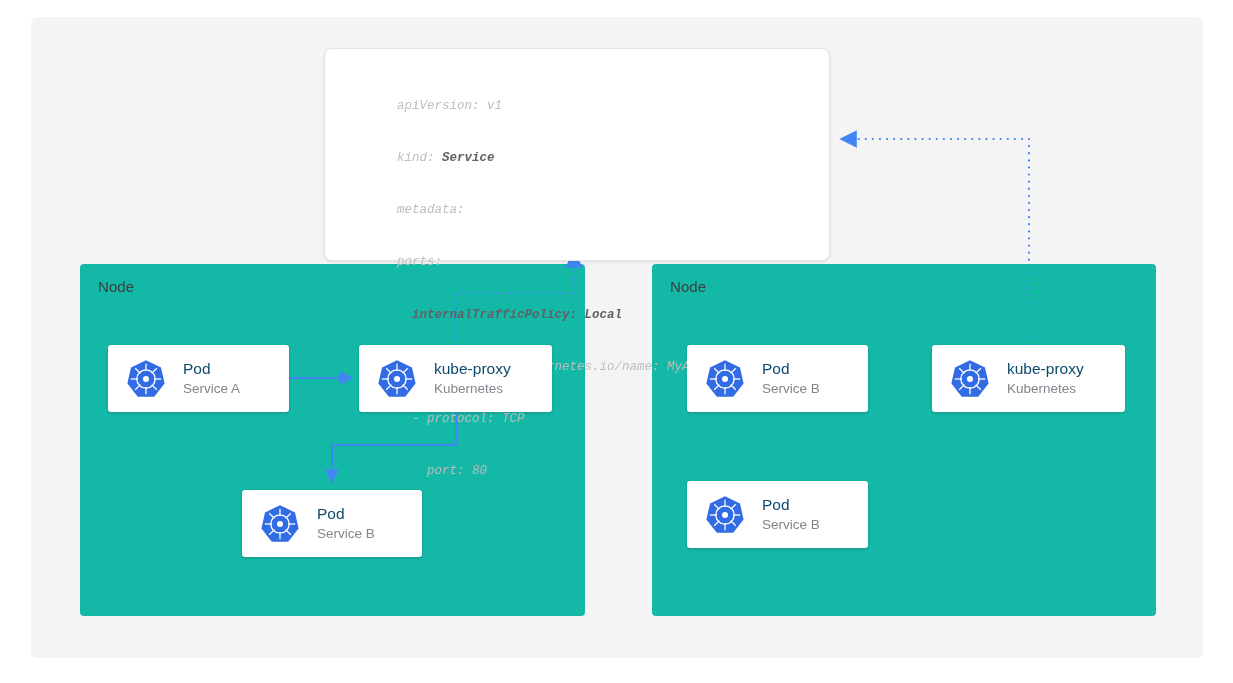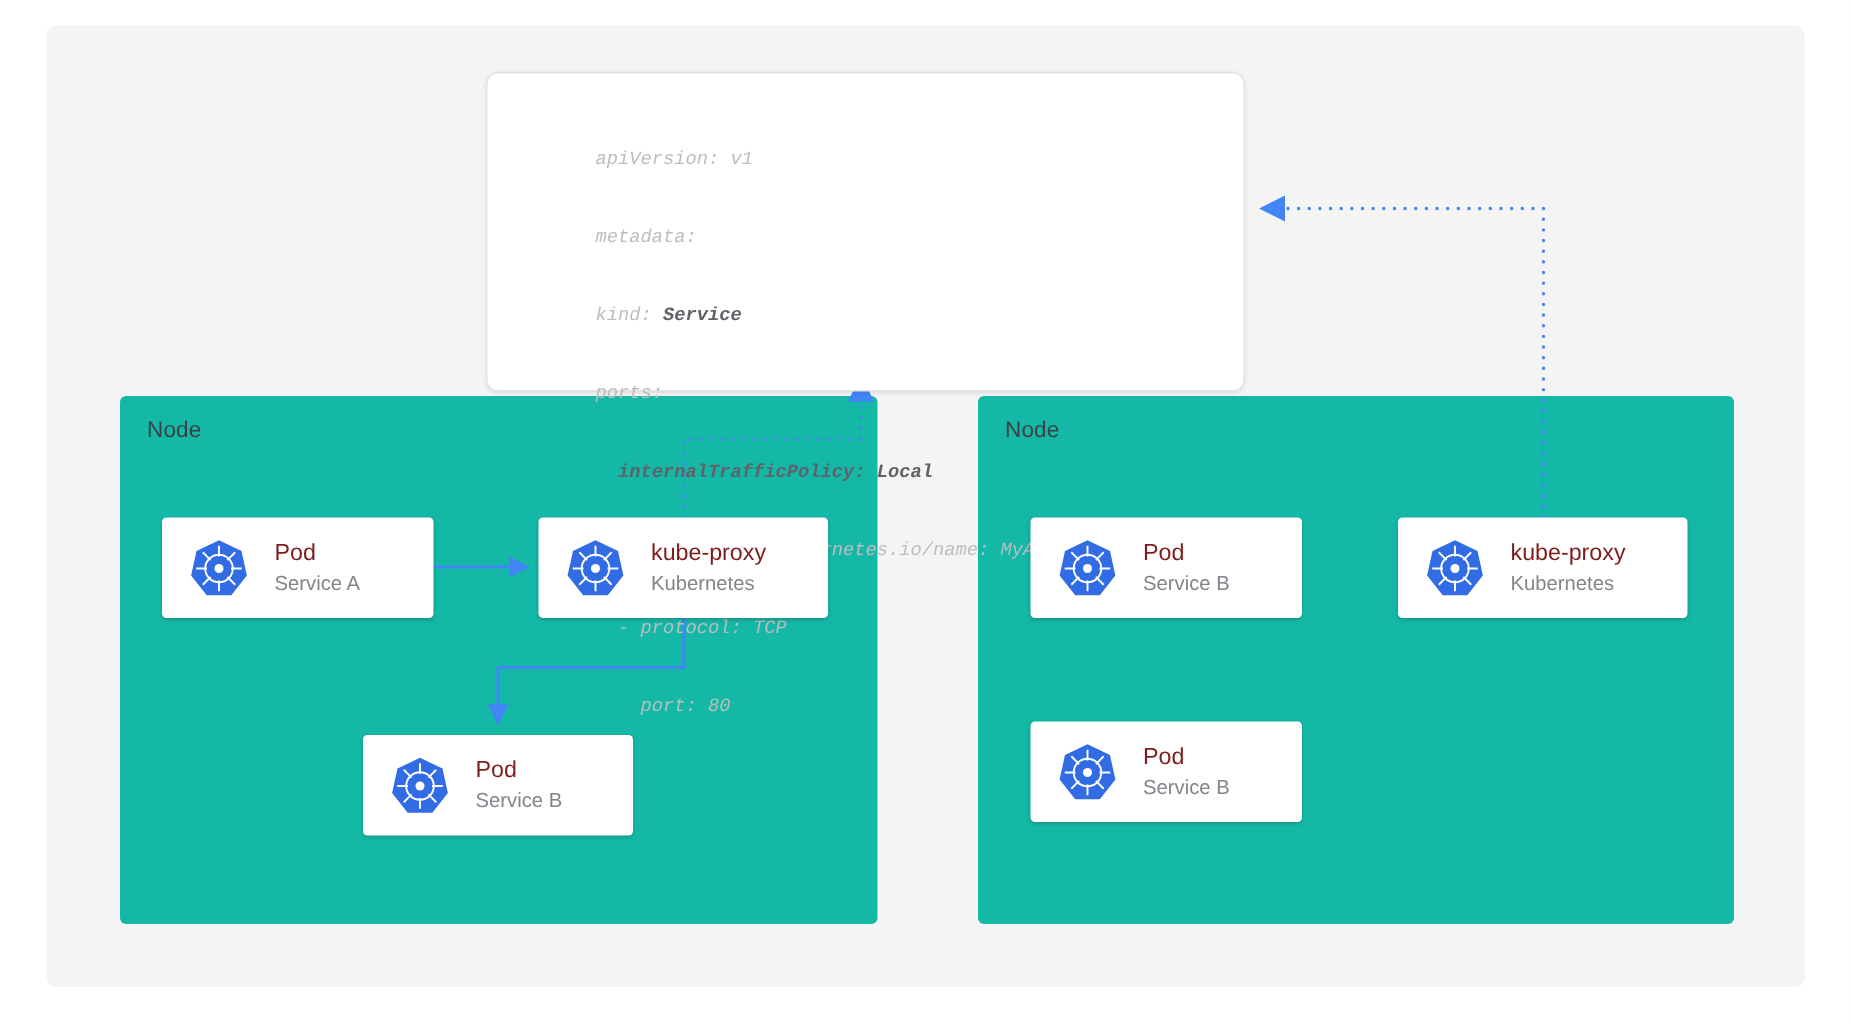--- a/index.html
+++ b/index.html
@@ -101,21 +101,21 @@
     flex: 0 0 auto;
   }
   .card .card-text {
     margin-left: 17px;
     display: flex;
     flex-direction: column;
     justify-content: center;
   }
   .card .card-title {
     font-size: 15.5px;
-    color: #7f1d1d;
+    color: #0c4a6e;
     line-height: 20px;
   }
   .card .card-sub {
     font-size: 13.5px;
     color: #80868b;
     line-height: 19px;
     margin-top: 0;
   }
 
   #card-pod-a        { left: 108px; top: 345px; width: 181px; height: 67px; }
@@ -163,22 +163,22 @@
   
   <path d="M 456 345 L 456 293 L 574 293 L 574 252" fill="none" stroke="#4285f4" stroke-width="2.2" stroke-dasharray="0.1 7" stroke-linecap="round" marker-end="url(#arrow-u)"></path>
 
   
   <path d="M 1029 345 L 1029 139 L 841 139" fill="none" stroke="#4285f4" stroke-width="2.2" stroke-dasharray="0.1 7" stroke-linecap="round" marker-end="url(#arrow-l)"></path>
 </svg>
 
 <div id="yaml-card">
   <div id="yaml-code">
     <span class="yl">apiVersion: v1</span>
+    <span class="yl"><span>kind: </span><span class="bold">Service</span></span>
     <span class="yl">metadata:</span>
-    <span class="yl"><span>kind: </span><span class="bold">Service</span></span>
     <span class="yl">ports:</span>
     <span class="yl bold">  internalTrafficPolicy: Local</span>
     <span class="yl">  selector: app.kubernetes.io/name: MyApp</span>
     <span class="yl">  - protocol: TCP</span>
     <span class="yl">    port: 80</span>
   </div>
 </div>
 
 <div class="card" id="card-pod-a">
   <svg class="k8s-icon" viewBox="0 0 100 100">

